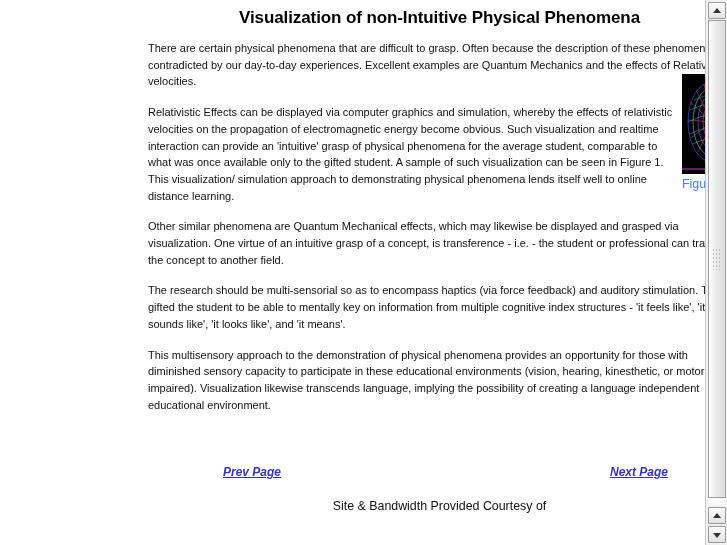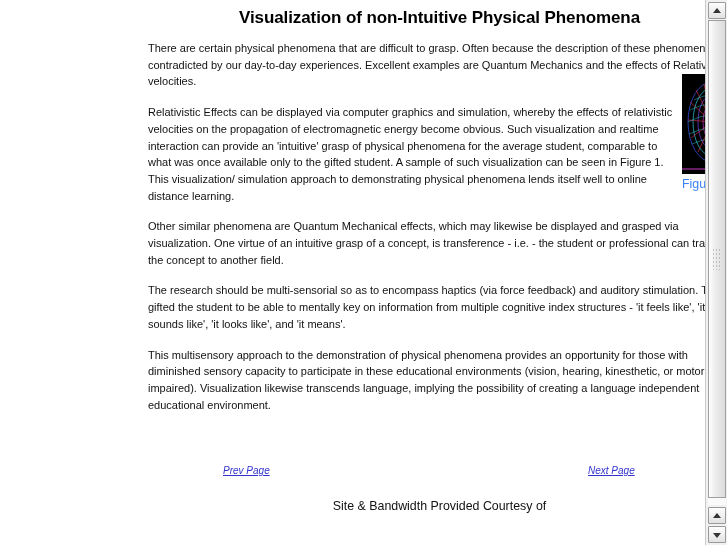--- a/index.html
+++ b/index.html
@@ -115,30 +115,30 @@
   
   #nav-row {
     position: absolute;
     left: 6px;
     top: 465px;
     width: 589px;
     height: 18px;
   }
   .nav-link {
     position: absolute;
-    font-size: 10px;
-    font-weight: normal;
+    font-size: 12px;
+    font-weight: bold;
     font-style: italic;
     color: #3333cc;
     text-decoration: underline;
     cursor: pointer;
     white-space: nowrap;
   }
   #prev-page { left: 75px; top: 0; }
-  #next-page { left: 440px; top: 0; text-align: right; }
+  #next-page { left: 462px; top: 0; text-align: right; }
 
   
   #footer {
     position: absolute;
     left: 0;
     top: 498px;
     width: 595px;
     text-align: center;
   }
   .footer-line {

